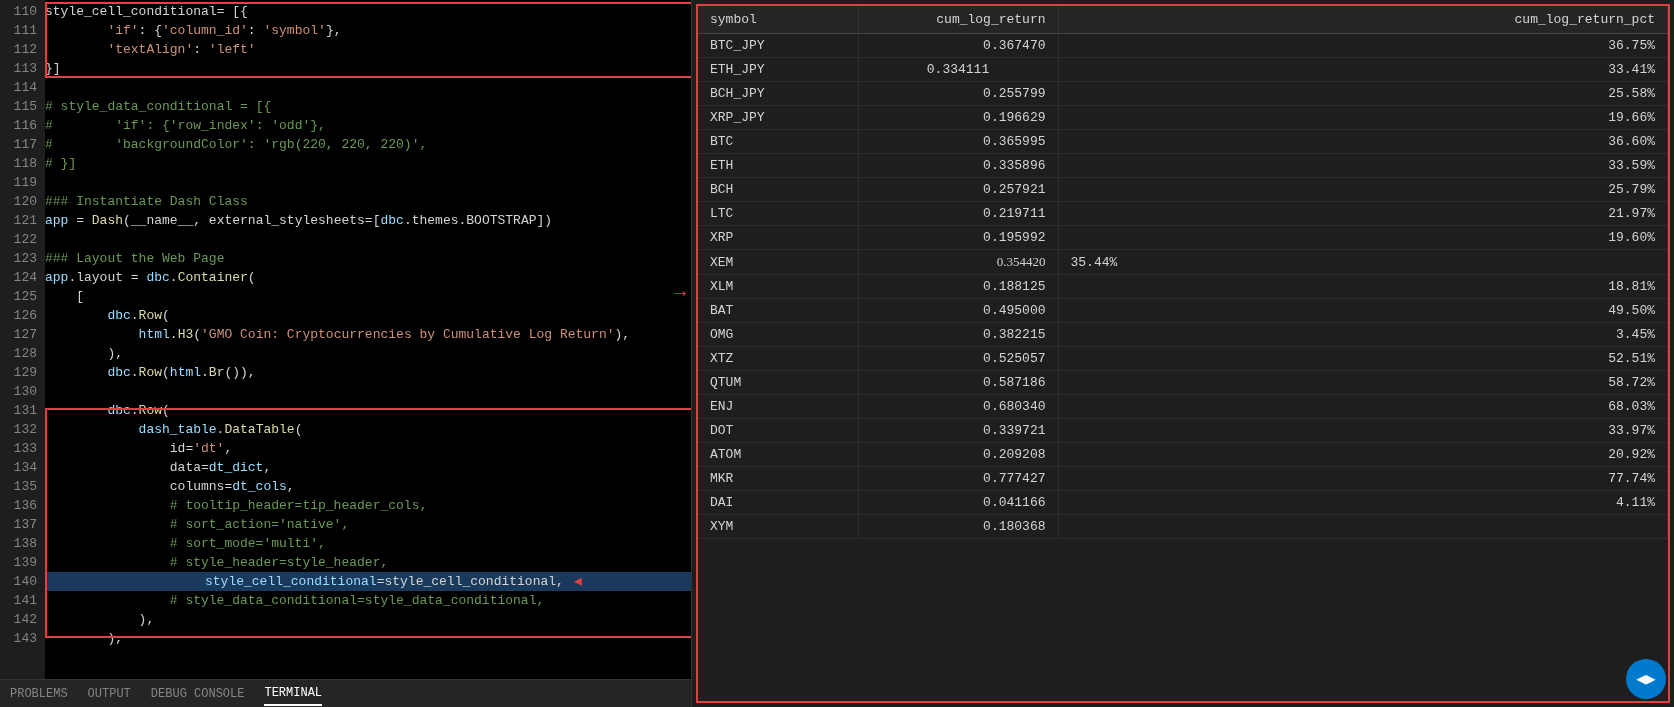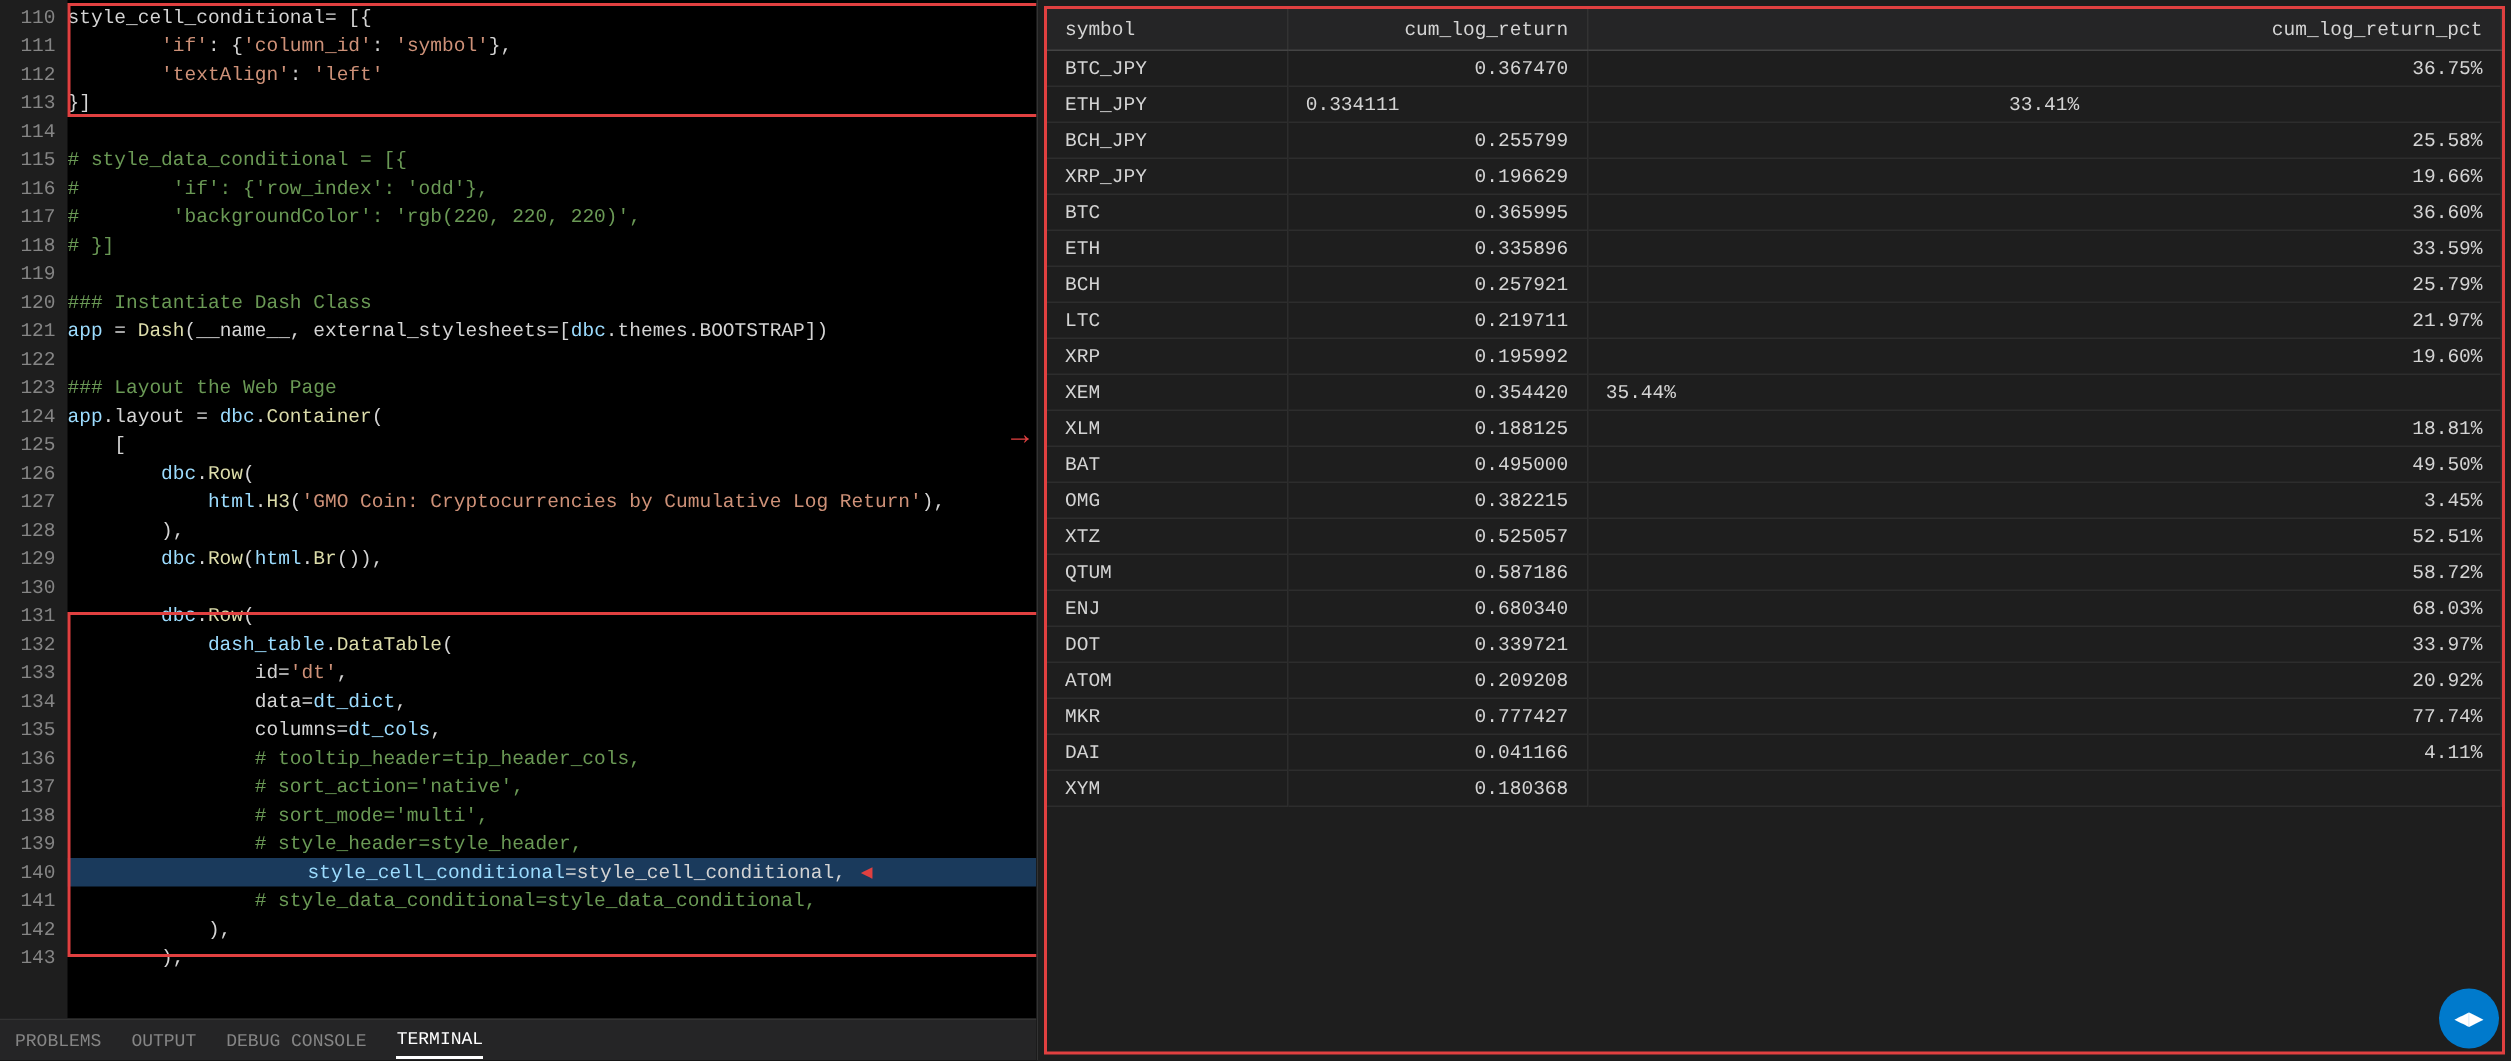--- a/index.html
+++ b/index.html
@@ -238,22 +238,22 @@
           </tr>
         </thead>
         <tbody id="table-body">
             <tr>
               <td>BTC_JPY</td>
               <td style="text-align: right;">0.367470</td>
               <td style="text-align: right;">36.75%</td>
             </tr>
             <tr>
               <td>ETH_JPY</td>
-              <td style="text-align: left;">0.334111</td>
-              <td style="text-align: center;">33.41%</td>
+              <td style="text-align: center;">0.334111</td>
+              <td style="text-align: right;">33.41%</td>
             </tr>
             <tr>
               <td>BCH_JPY</td>
               <td style="text-align: right;">0.255799</td>
               <td style="text-align: right;">25.58%</td>
             </tr>
             <tr>
               <td>XRP_JPY</td>
               <td style="text-align: right; padding-left: 44px;">0.196629</td>
               <td style="text-align: right;">19.66%</td>
@@ -278,21 +278,21 @@
               <td style="text-align: right;">0.219711</td>
               <td style="text-align: right;">21.97%</td>
             </tr>
             <tr>
               <td>XRP</td>
               <td style="text-align: right;">0.195992</td>
               <td style="text-align: right;">19.60%</td>
             </tr>
             <tr>
               <td>XEM</td>
-              <td style="">0.354420</td>
+              <td style=" font-family: Liberation Serif, serif;">0.354420</td>
               <td style="text-align: left;">35.44%</td>
             </tr>
             <tr>
               <td>XLM</td>
               <td style="text-align: right;">0.188125</td>
               <td style="text-align: right;">18.81%</td>
             </tr>
             <tr>
               <td>BAT</td>
               <td style="text-align: right;">0.495000</td>

